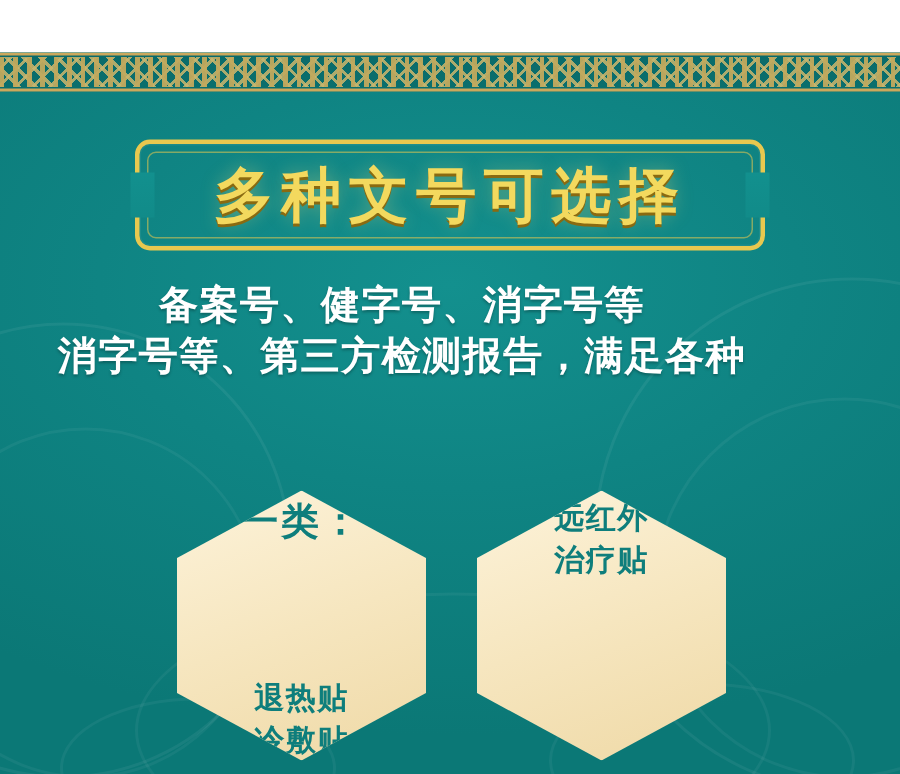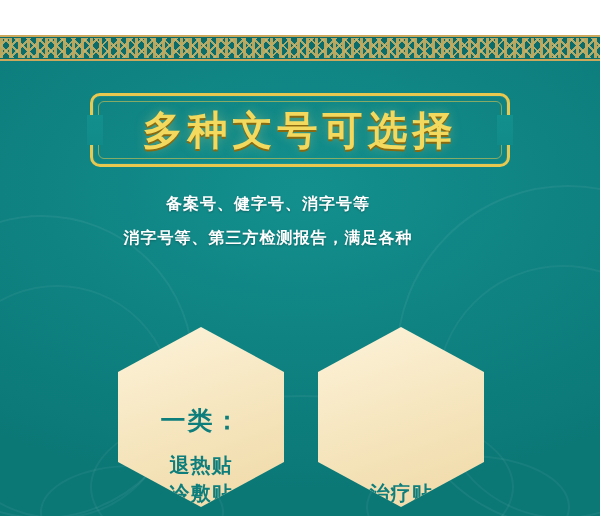--- a/index.html
+++ b/index.html
@@ -126,21 +126,21 @@
 
   
   .desc {
     position: absolute;
     left: 0;
     top: 152px;
     width: 536px;
     text-align: center;
     color: #ffffff;
     font-family: "DejaVu Sans", "Liberation Sans", sans-serif;
-    font-size: 16px;
+    font-size: 26px;
     font-weight: bold;
     line-height: 34px;
     letter-spacing: 1px;
     text-shadow: 0 1px 2px rgba(0,0,0,0.28);
   }
   .desc .line { display: block; }
 
   
   .hex-row {
     position: absolute;
@@ -153,21 +153,21 @@
     position: absolute;
     width: 166px;
     height: 180px;
     top: 0;
     -webkit-clip-path: polygon(50% 0%, 100% 25%, 100% 75%, 50% 100%, 0% 75%, 0% 25%);
     clip-path: polygon(50% 0%, 100% 25%, 100% 75%, 50% 100%, 0% 75%, 0% 25%);
     background: linear-gradient(160deg, #fdf3da 0%, #f6e6bf 50%, #efd9a6 100%);
     display: flex;
     flex-direction: column;
     align-items: center;
-    justify-content: flex-end;
+    justify-content: space-between;
     box-sizing: border-box;
     padding-top: 4px;
   }
   .hex.left { left: 118px; }
   .hex.right { left: 318px; }
 
   .hex-head {
     color: #0e7e7c;
     font-family: "DejaVu Sans", "Liberation Sans", sans-serif;
     font-size: 25px;
@@ -223,19 +223,20 @@
     <div class="hex left">
       <div class="hex-head">一类：</div>
       <div class="hex-sub">
         <div>退热贴</div>
         <div>冷敷贴</div>
       </div>
     </div>
 
     <div class="hex right">
       <div class="hex-sub">
+        <div>远红外</div>
         <div>治疗贴</div>
       </div>
     </div>
 
   </div>
 
 </div>
 
 </body></html>

